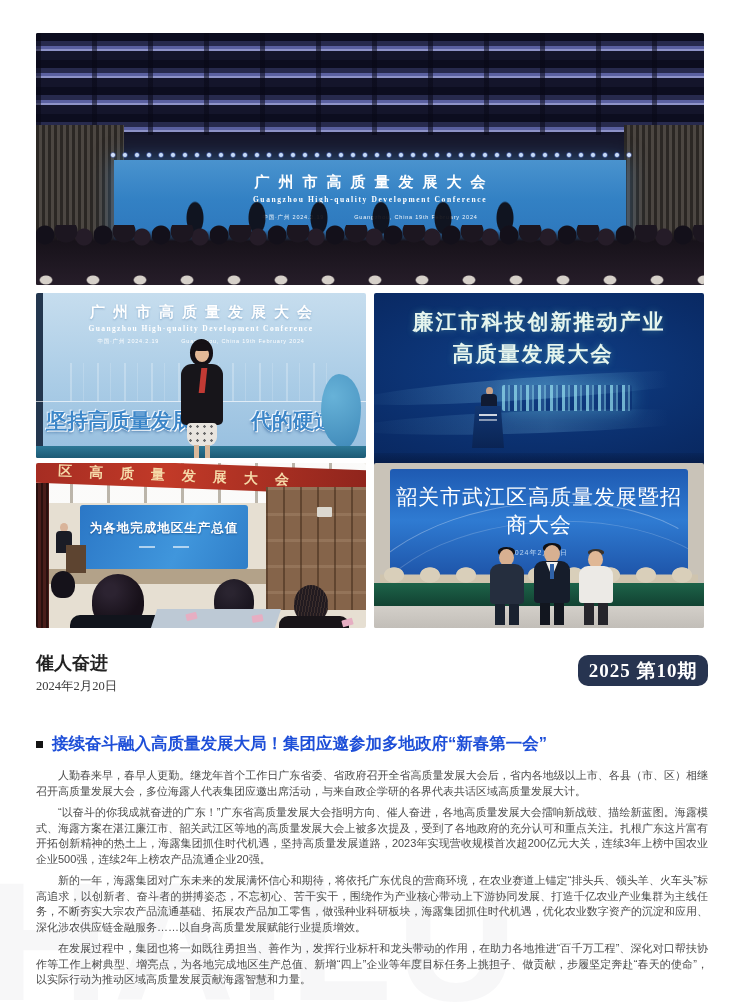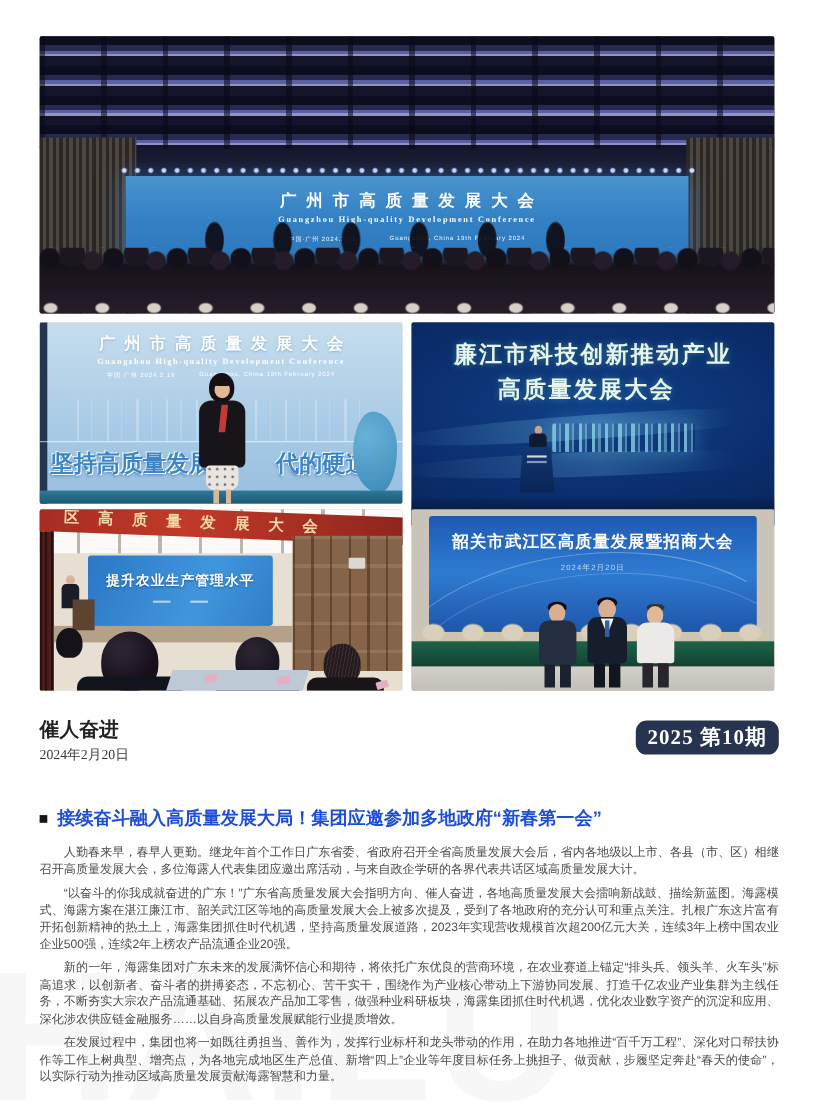--- a/index.html
+++ b/index.html
@@ -151,21 +151,21 @@
 
   
   #photo-sg{left:374px;top:463px;width:330px;height:165px;background:#c9c3b8;}
   .p5-screen{position:absolute;left:16px;top:6px;width:298px;height:114px;border-radius:3px;overflow:hidden;
     text-align:center;color:#fff;
     background:linear-gradient(180deg,#1e5ab2 0%,#2f7bd2 45%,#1c50a4 100%);}
   .p5-arc{position:absolute;width:380px;height:210px;border-radius:50%;
     border:1px solid rgba(0,0,0,0);border-top-color:rgba(255,255,255,.3);}
   .a1{left:-45px;top:34px;transform:rotate(-6deg);}
   .a2{left:-30px;top:52px;transform:rotate(-3deg);opacity:.6;}
-  .p5-screen .t1{margin-top:14px;font-size:15px;font-weight:bold;letter-spacing:1px;position:relative;}
+  .p5-screen .t1{margin-top:14px;font-size:21px;font-weight:normal;letter-spacing:1px;position:relative;}
   .p5-screen .t2{margin-top:15px;font-size:8.5px;font-weight:bold;letter-spacing:1.2px;color:#eaf3fd;position:relative;}
   .p5-screen .t3{margin-top:9px;font-size:7px;color:#bdd7f3;letter-spacing:1px;position:relative;}
   .p5-chairs{position:absolute;left:6px;right:6px;top:103px;height:18px;
     background:
       radial-gradient(ellipse 13px 10px at 14px 9px, #d9cfba 9.5px, rgba(0,0,0,0) 10.5px),
       linear-gradient(180deg, rgba(0,0,0,0) 0 8px, #cfc4ae 9px);
     background-size:36px 18px,100% 100%;background-repeat:repeat-x,no-repeat;}
   .p5-table{position:absolute;left:0;right:0;top:120px;height:23px;
     background:linear-gradient(180deg,#1d6349 0%,#124232 100%);}
   .p5-floor{position:absolute;left:0;right:0;bottom:0;height:22px;
@@ -276,21 +276,21 @@
       <div class="p3-floor"></div>
     </div>
 
     <div class="photo" id="photo-lw">
       <div class="p4-ceiling"></div>
       <div class="p4-banner">区高质量发展大会</div>
       <div class="p4-curtain"></div>
       <div class="p4-wood"></div>
       <div class="p4-vent"></div>
       <div class="p4-screen">
-        <div class="t">提升农业生产管理水平</div>
+        <div class="t">为各地完成地区生产总值</div>
         <div class="s">
           <span class="dash"></span>
           <span class="dash"></span>
         </div>
       </div>
       <div class="p4-stage"></div>
       <div class="p4-speaker-head"></div>
       <div class="p4-speaker-body"></div>
       <div class="p4-podium"></div>
       <div class="p4-h p4-h1"></div>

